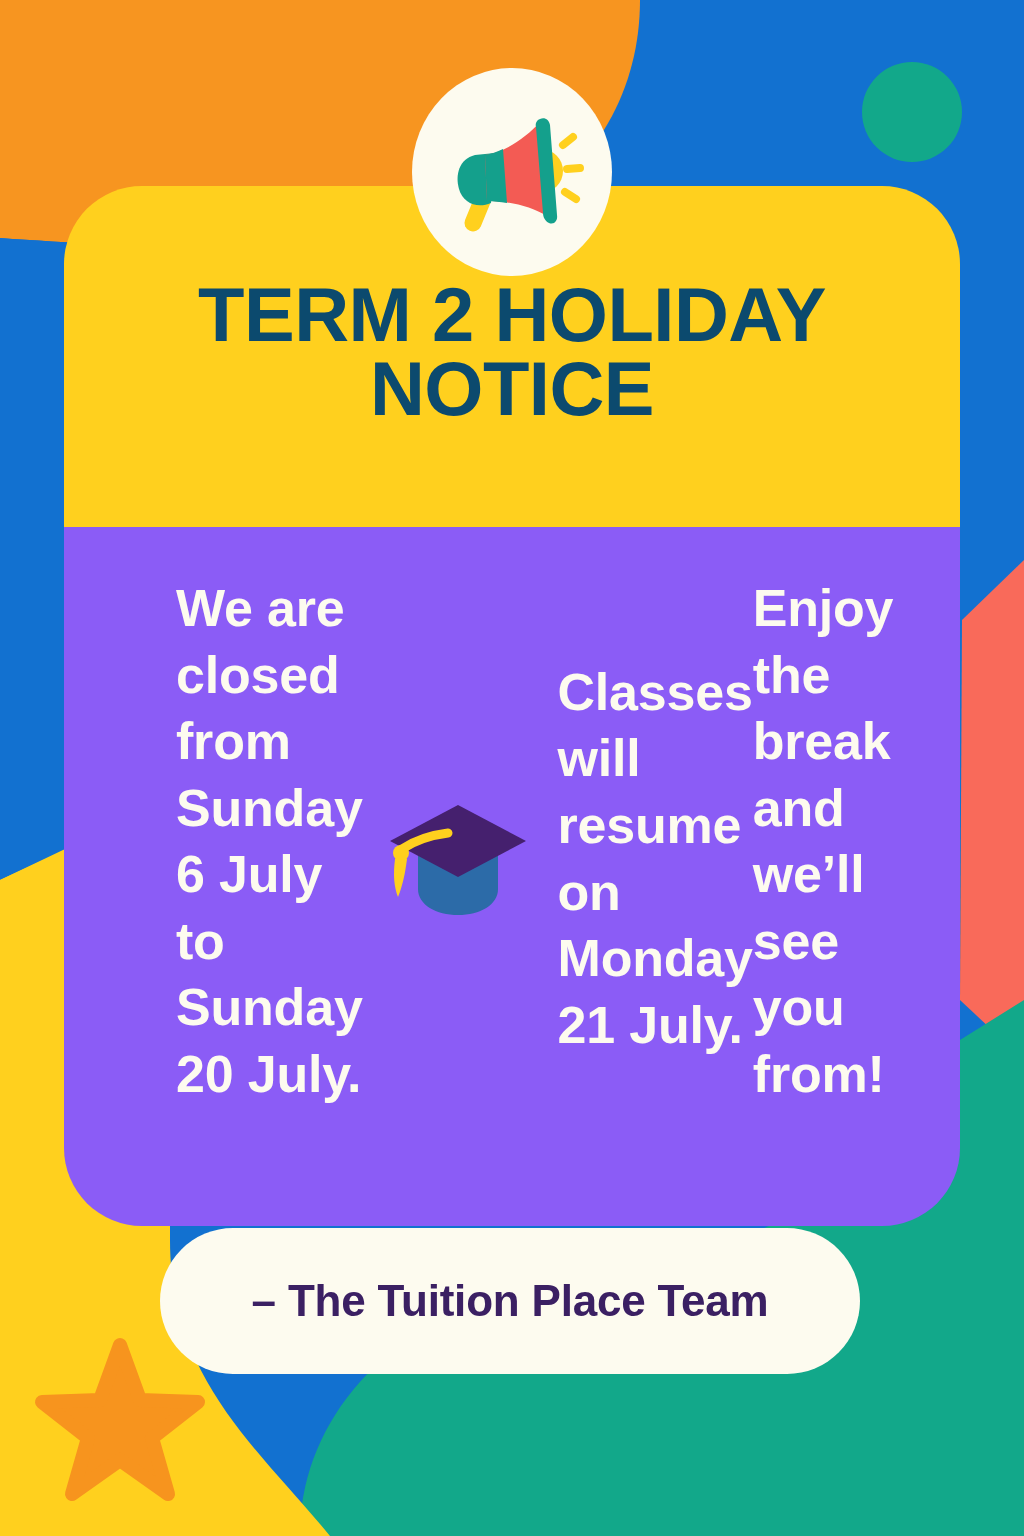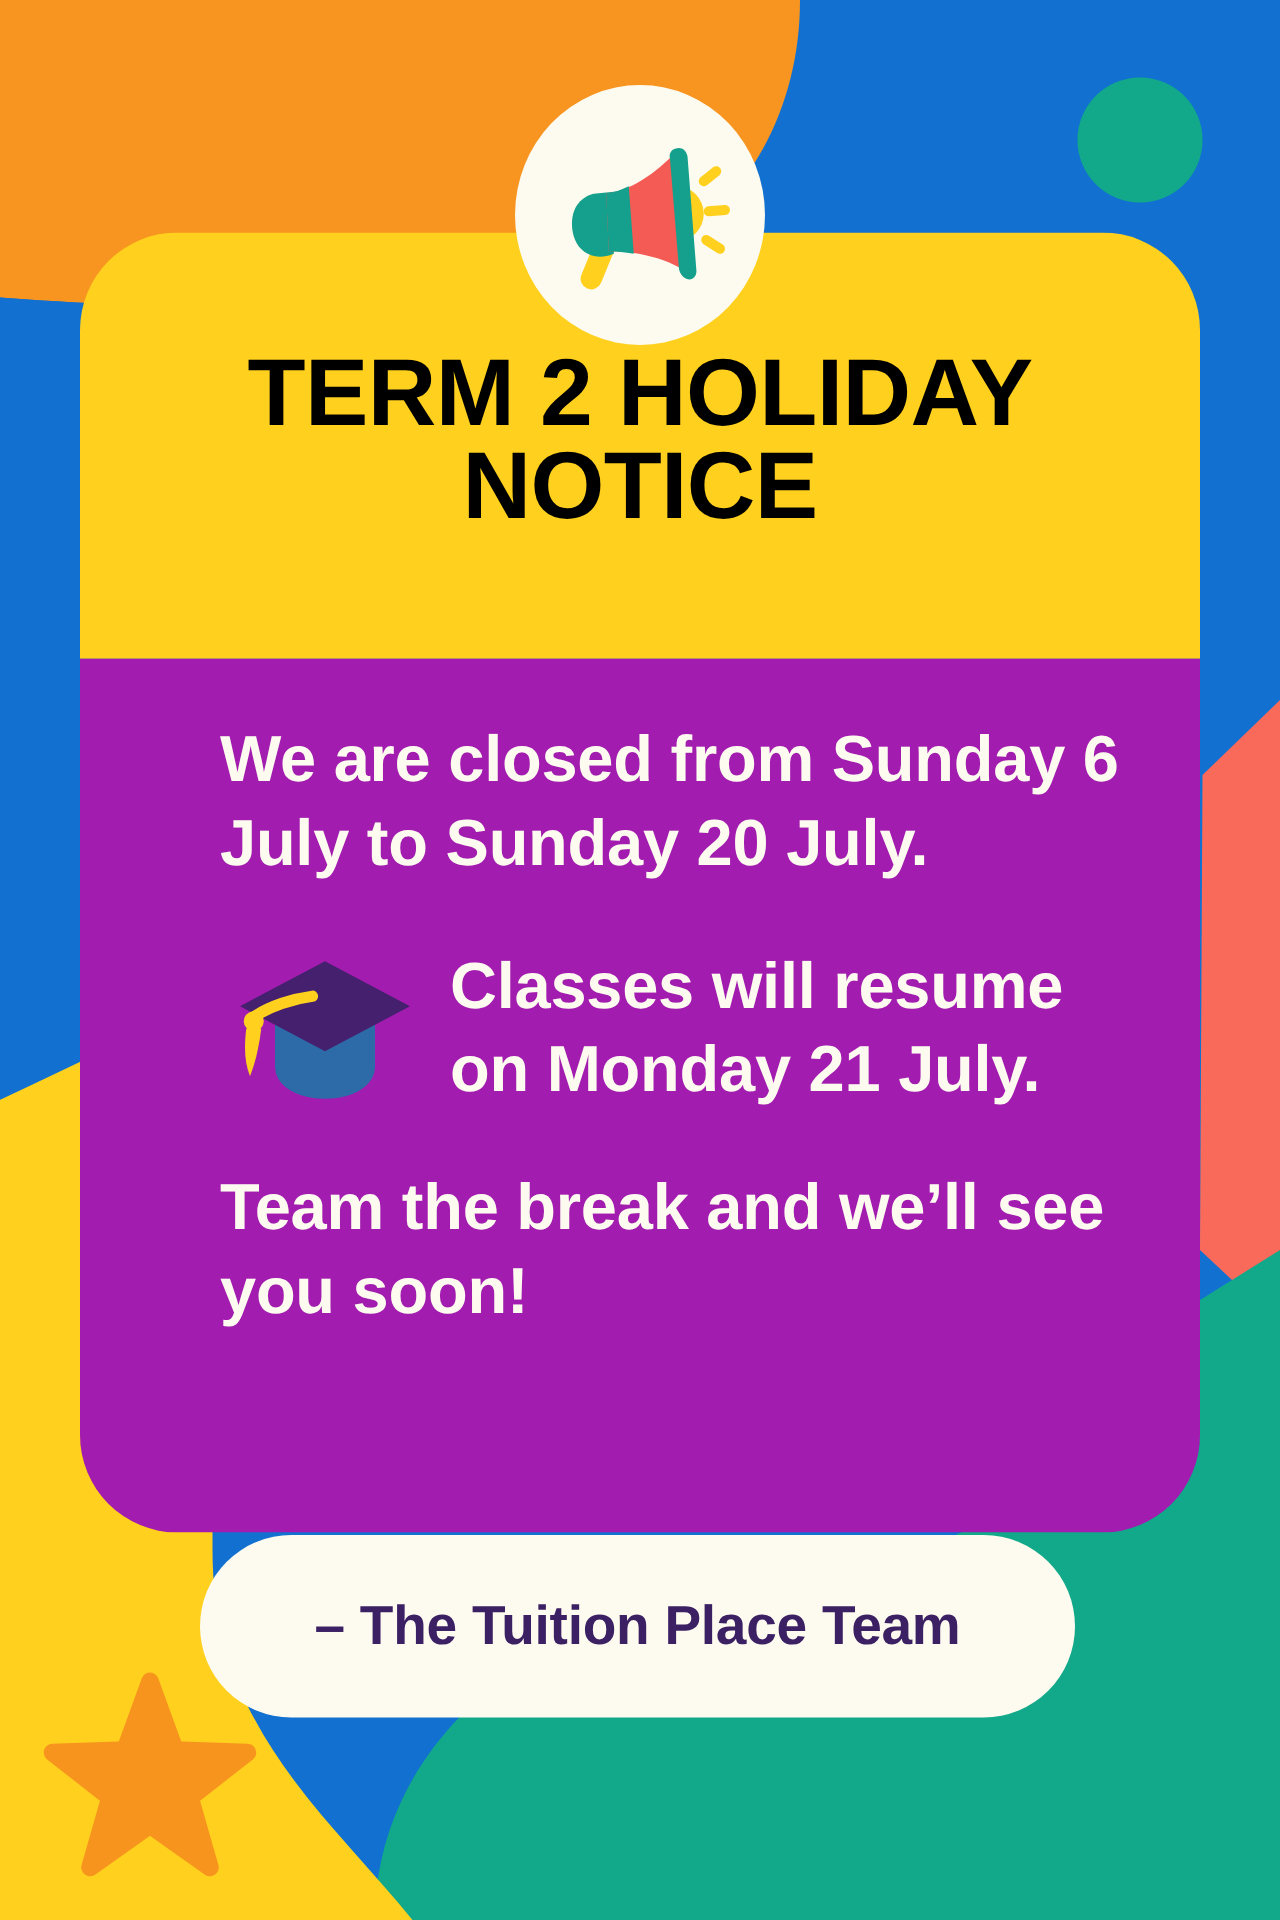--- a/index.html
+++ b/index.html
@@ -37,35 +37,35 @@
     flex-direction: column;
   }
   .card-header {
     background: #FFD01E;
     padding: 92px 40px 26px 40px;
     box-sizing: border-box;
     flex: 0 0 341px;
   }
   .card-title {
     margin: 0;
-    color: #000000;
+    color: #0c4a6e;
     font-size: 76px;
     line-height: 0.98;
     font-weight: 800;
     letter-spacing: -0.5px;
     text-align: center;
     text-transform: uppercase;
   }
   .card-body {
-    background: #a21caf;
+    background: #8b5cf6;
     flex: 1 1 auto;
     padding: 48px 60px 40px 112px;
     box-sizing: border-box;
     display: flex;
-    flex-direction: column;
+    flex-direction: row;
     justify-content: flex-start;
   }
   .body-line {
     color: #FDFBEF;
     font-size: 52px;
     line-height: 1.28;
     font-weight: 600;
     margin: 0;
     letter-spacing: -0.2px;
   }
@@ -168,21 +168,21 @@
           <path d="M84,12 L152,48 L84,84 L16,48 Z" fill="#45206E"></path>
 
           <path d="M28,56 C40,48 58,42 74,40" stroke="#FFD01E" stroke-width="9" fill="none" stroke-linecap="round"></path>
 
           <circle cx="27" cy="60" r="8" fill="#FFD01E"></circle>
           <path d="M21,66 C19,82 20,94 24,104 C28,94 31,82 33,66 Z" fill="#FFD01E"></path>
         </svg>
         <p class="body-line">Classes will resume on Monday 21 July.</p>
       </div>
 
-      <p class="body-line para-3">Team the break and we’ll see you soon!</p>
+      <p class="body-line para-3">Enjoy the break and we’ll see you from!</p>
 
     </div>
   </div>
 
   <div class="megaphone-badge">
     <svg viewBox="0 0 150 150">
 
       <circle cx="104" cy="74" r="22" fill="#FFD01E"></circle>
 
       <path d="M50,92 L36,126" stroke="#FFD01E" stroke-width="17" stroke-linecap="round" fill="none"></path>

